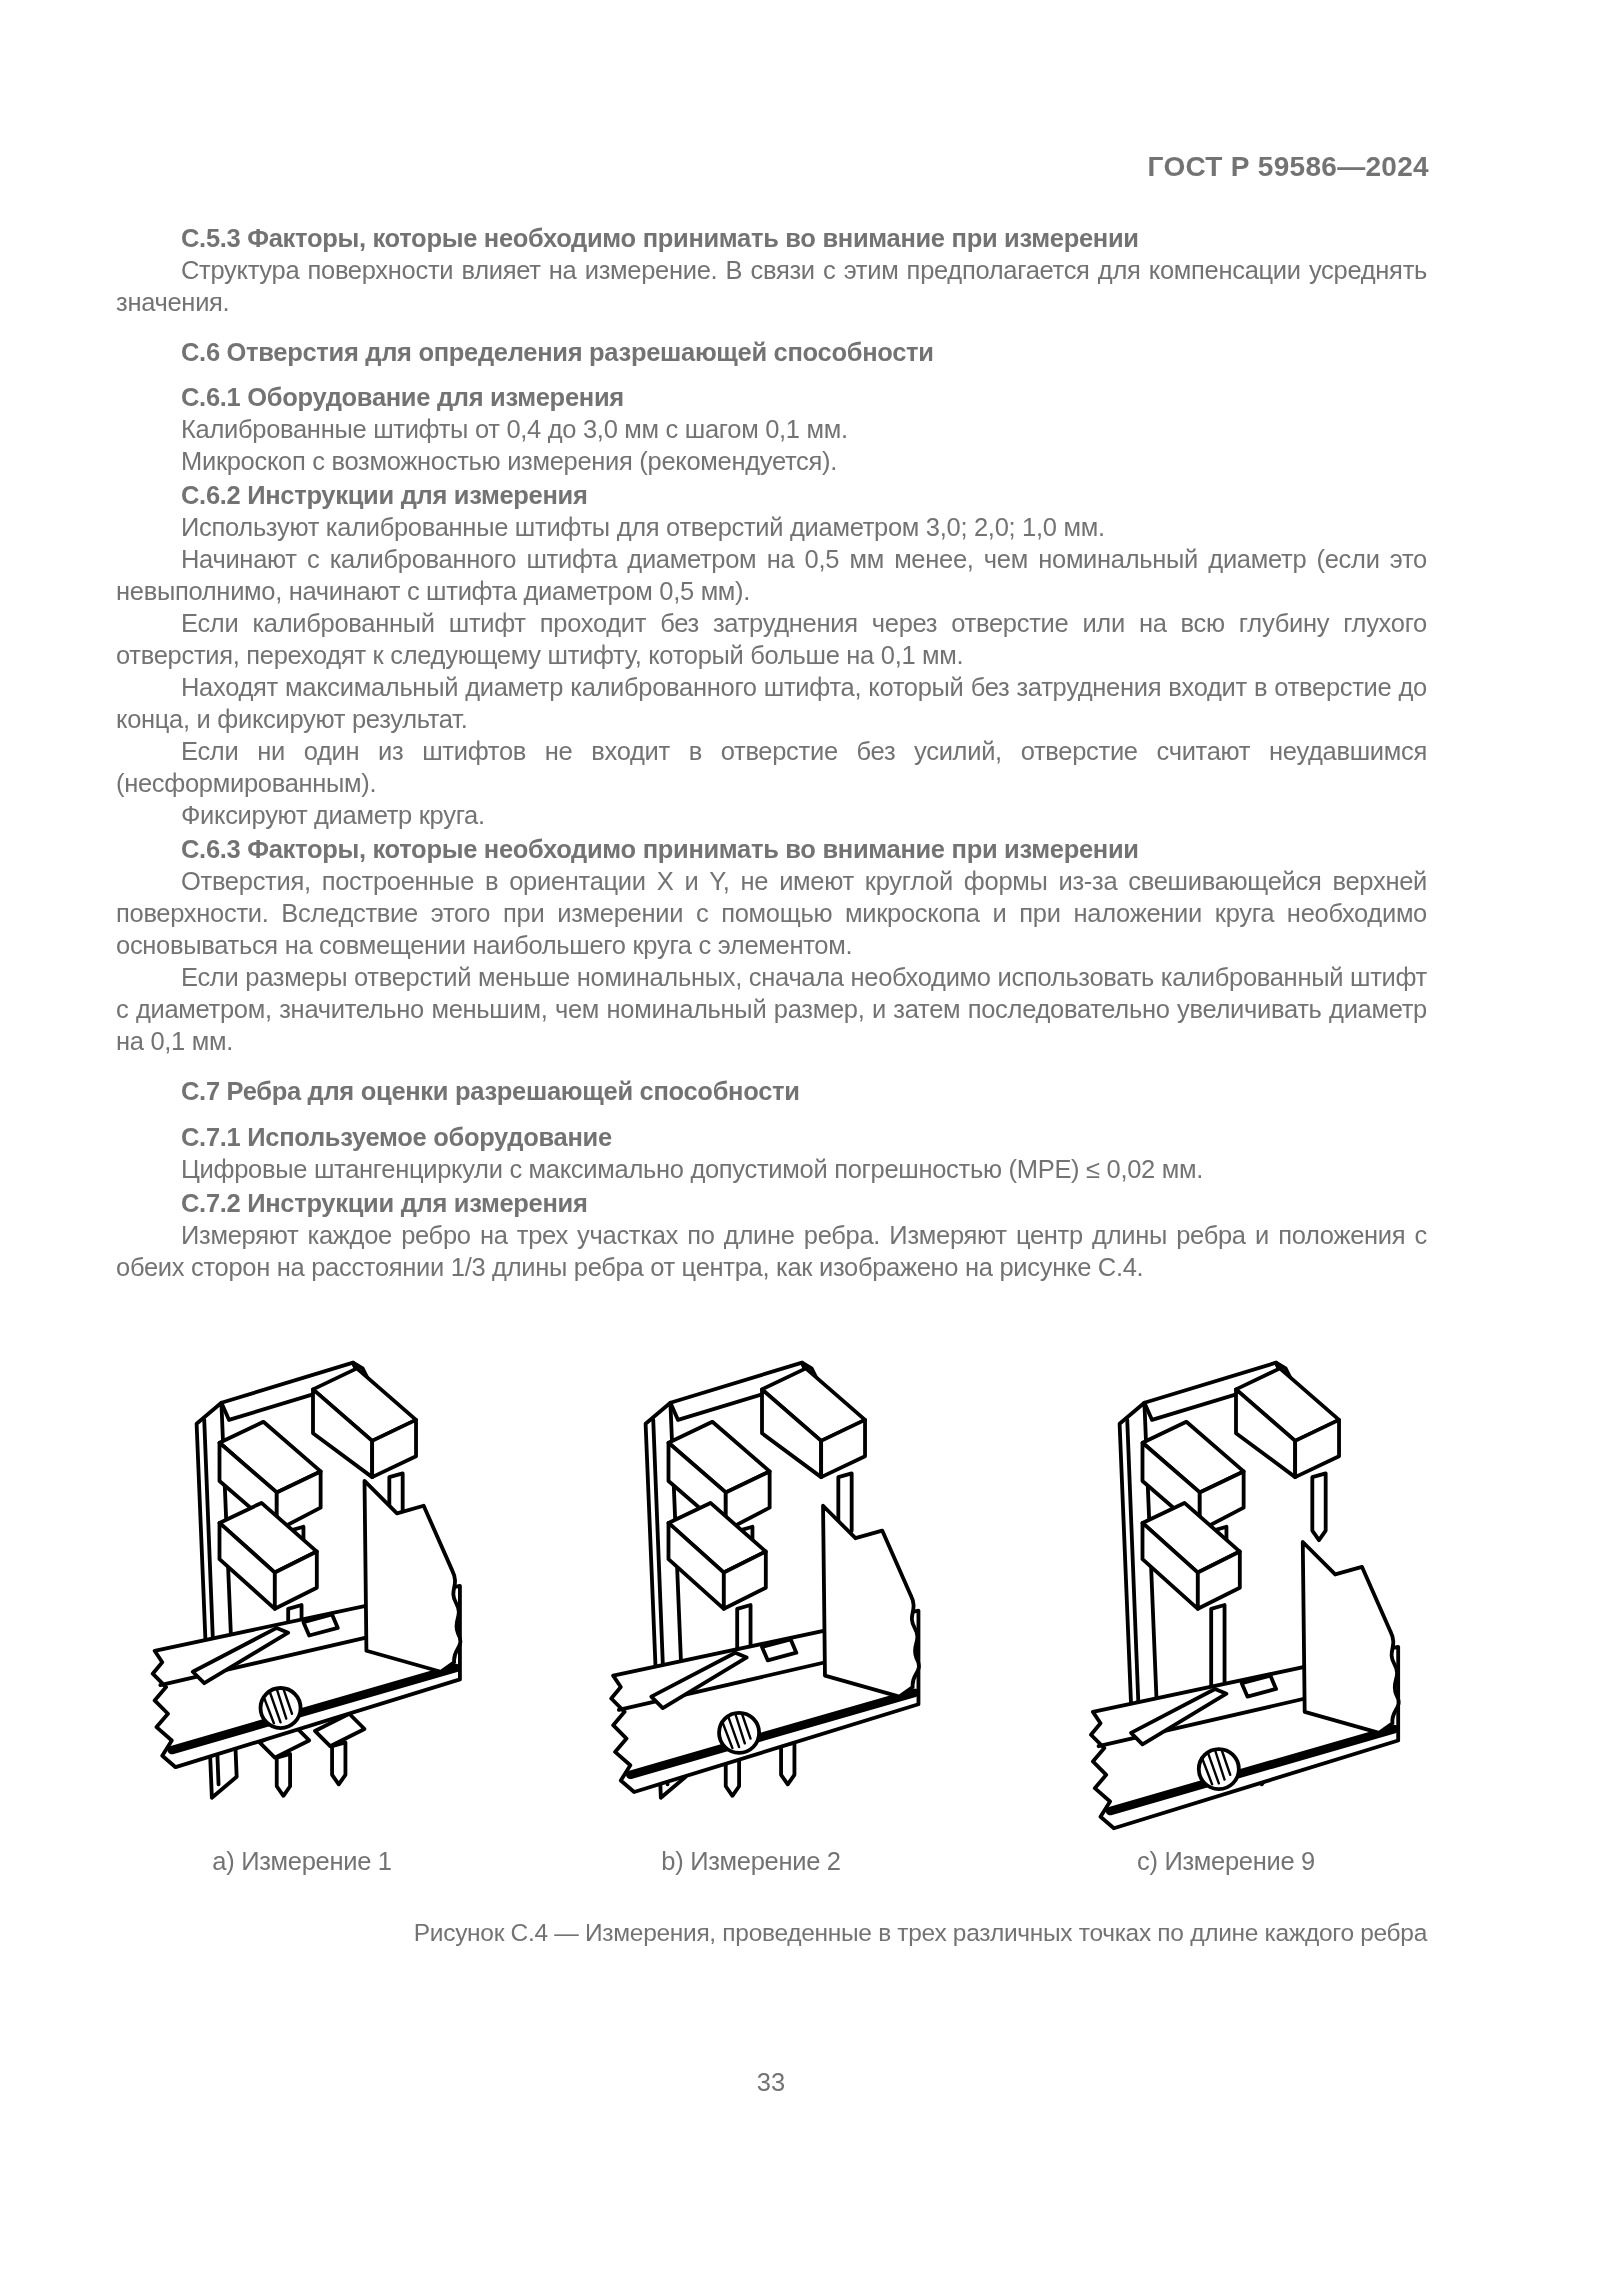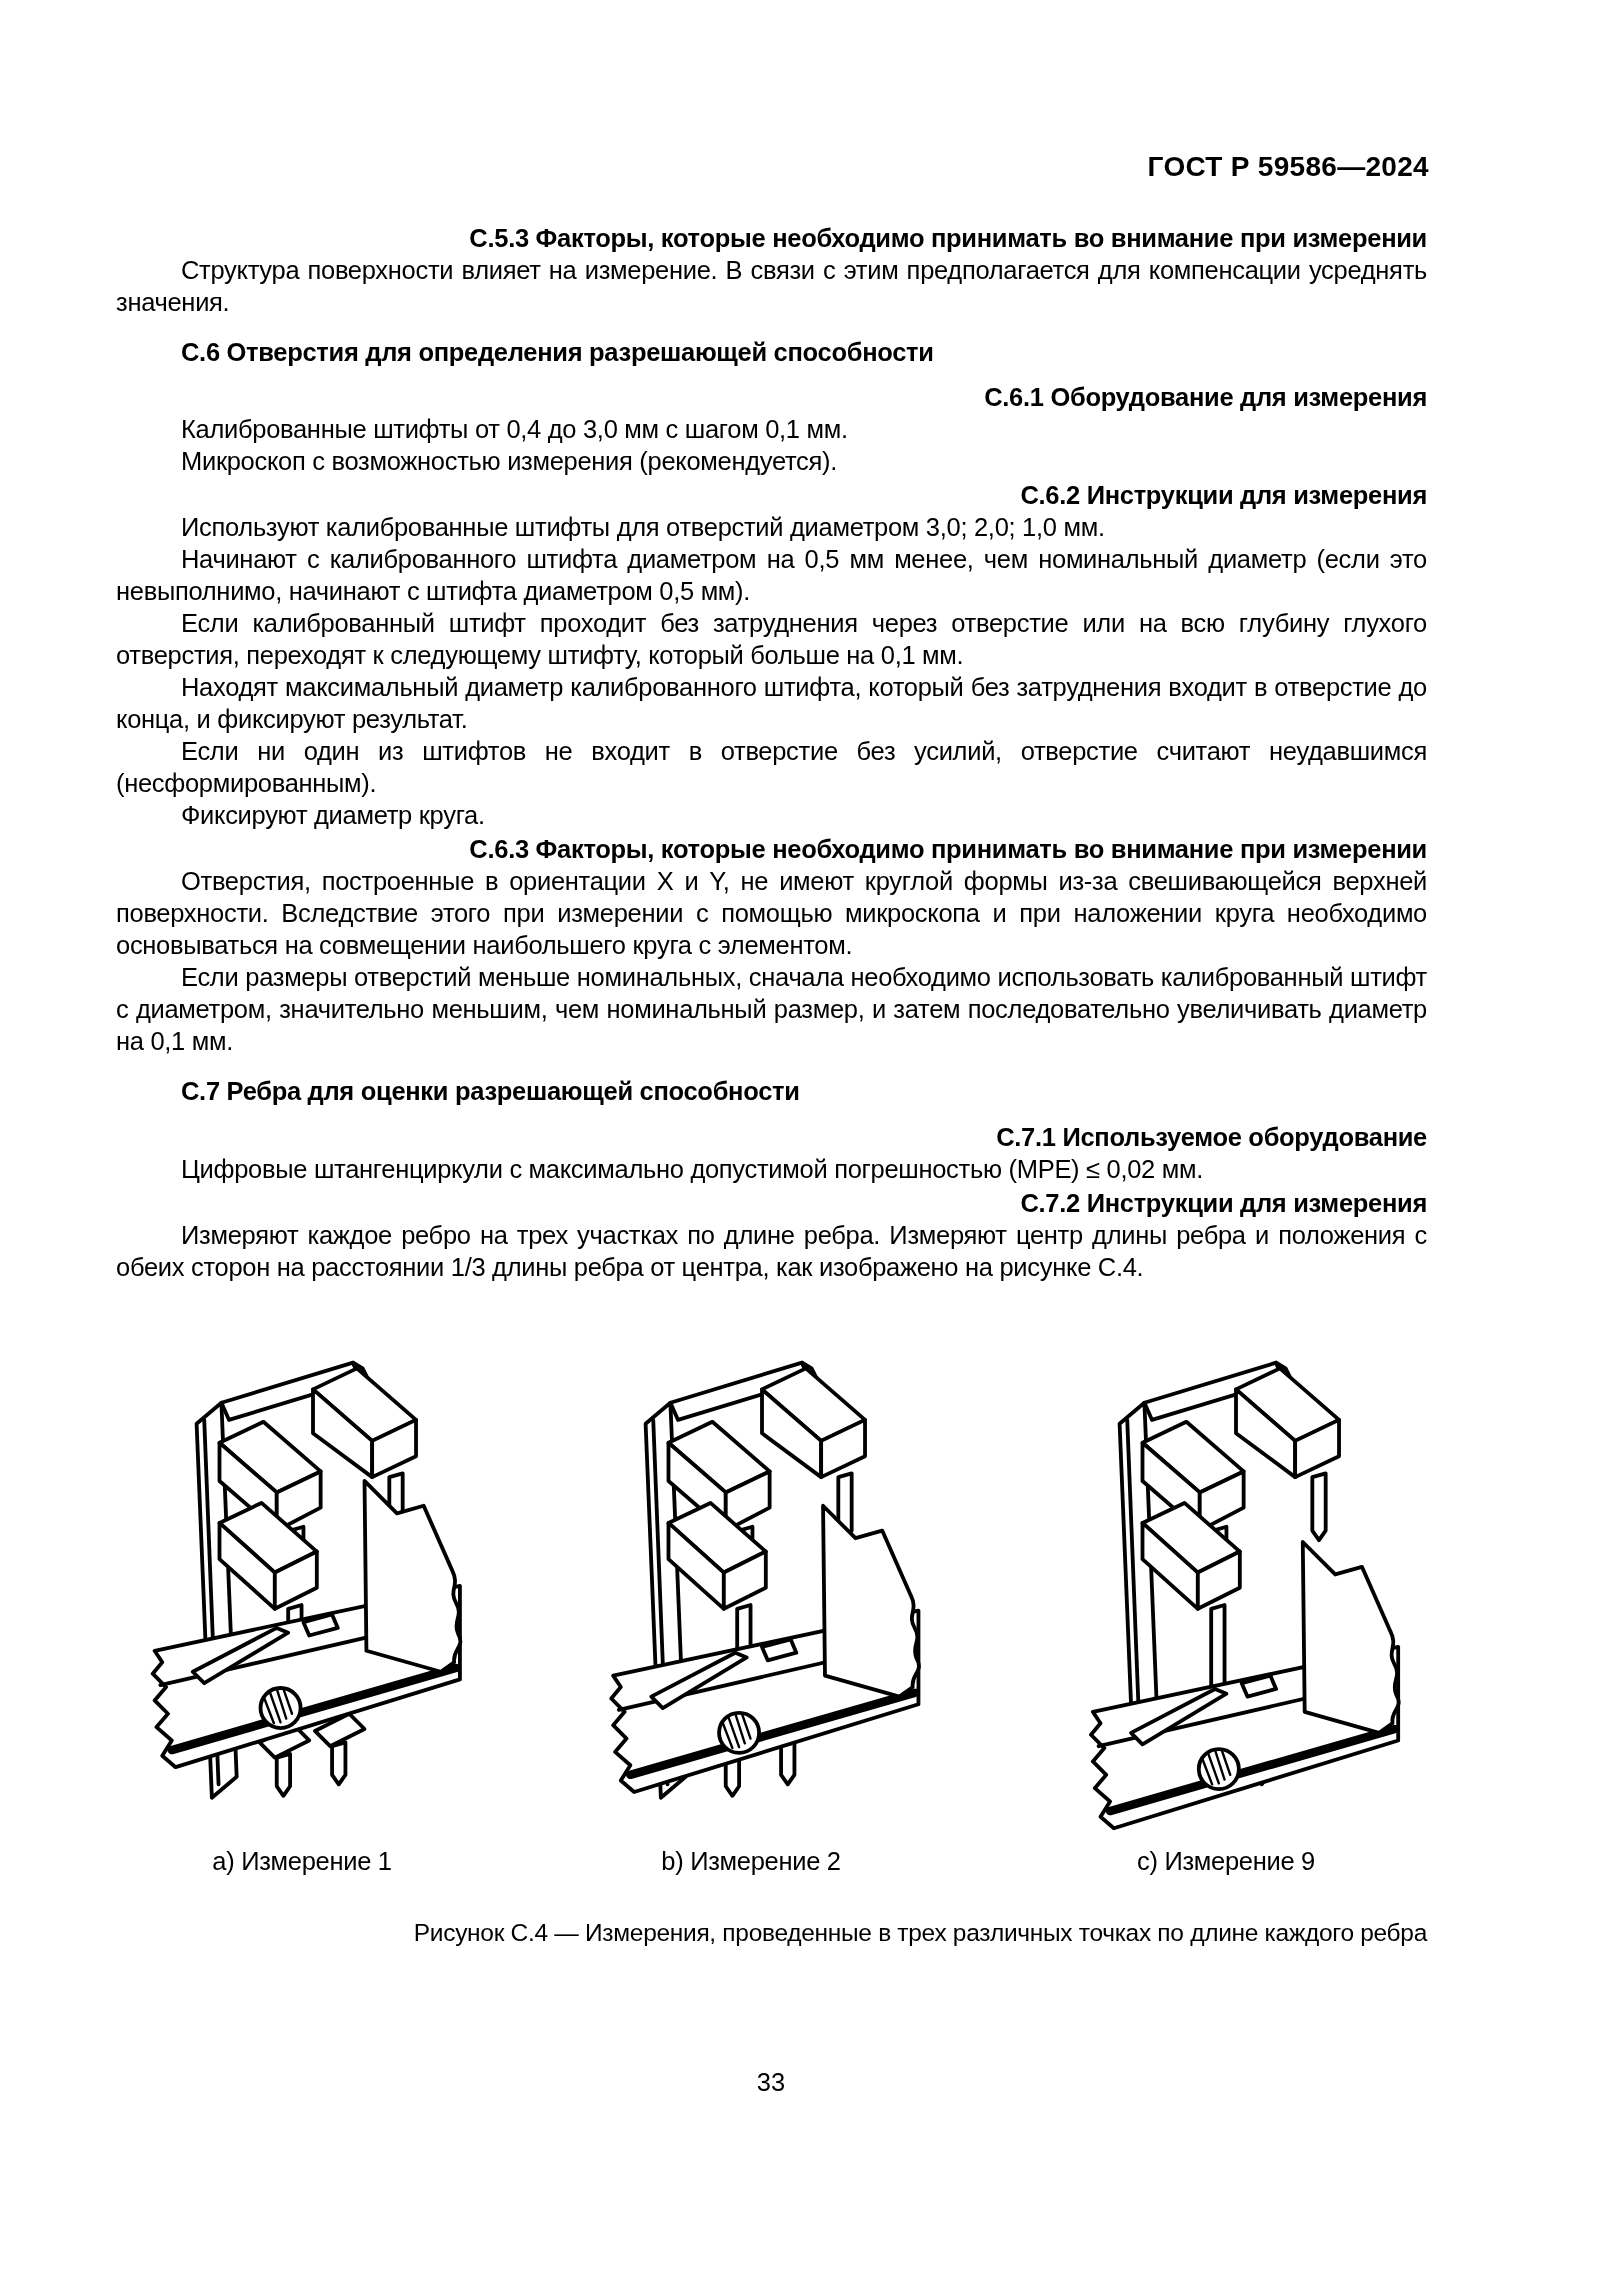--- a/index.html
+++ b/index.html
@@ -2,39 +2,39 @@
 <html><head>
 <meta charset="utf-8">
 <style>
   html,body{margin:0;padding:0;background:#888;}
   .page{
     position:relative;
     width:1621px;height:2293px;
     background:#ffffff;
     margin:0 auto;
     font-family:"Liberation Sans", sans-serif;
-    color:#000000;
+    color:#737373;
     overflow:hidden;
   }
   .doc-header{
     position:absolute;top:151px;left:116px;right:192px;
     text-align:right;font-weight:bold;font-size:28px;letter-spacing:0.3px;
   }
   .content{
     position:absolute;top:220px;left:116px;width:1311px;
     font-size:25.5px;line-height:32px;letter-spacing:-0.3px;
   }
   .content .p{
     text-align:justify;text-indent:65px;margin:0;
   }
   .content .h2{
     font-weight:bold;text-indent:65px;margin:17.6px 0 13.7px 0;
   }
   .content .h3{
-    font-weight:bold;text-indent:65px;margin:2px 0 0 0;text-align:right;
+    font-weight:bold;text-indent:65px;margin:2px 0 0 0;
   }
   .figures{
     position:absolute;top:1335px;left:116px;width:1311px;height:500px;
   }
   .fig{position:absolute;top:0;width:353px;height:498px;}
   .fig.f1{left:9.8px;}
   .fig.f2{left:459px;}
   .fig.f3{left:933px;}
   .subcaps .cap{
     position:absolute;top:1847px;width:314px;text-align:center;

